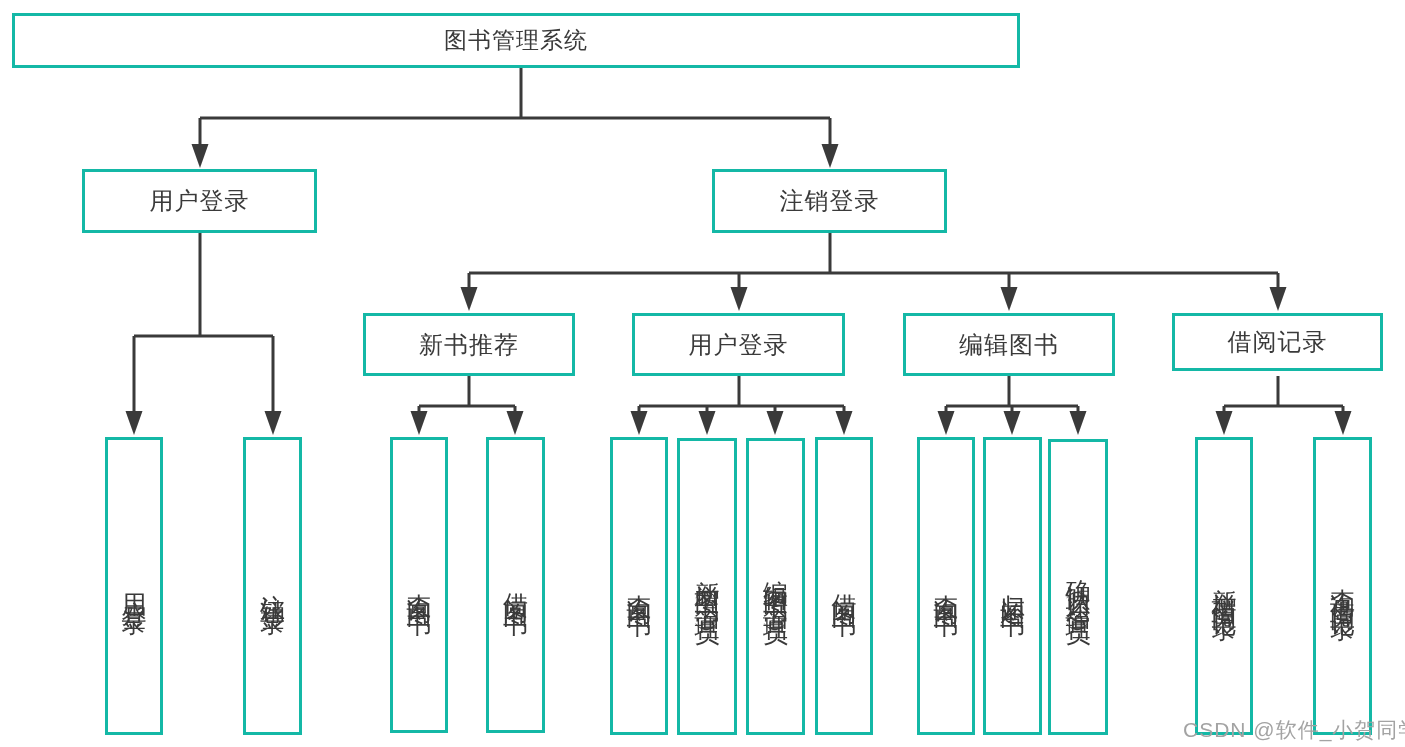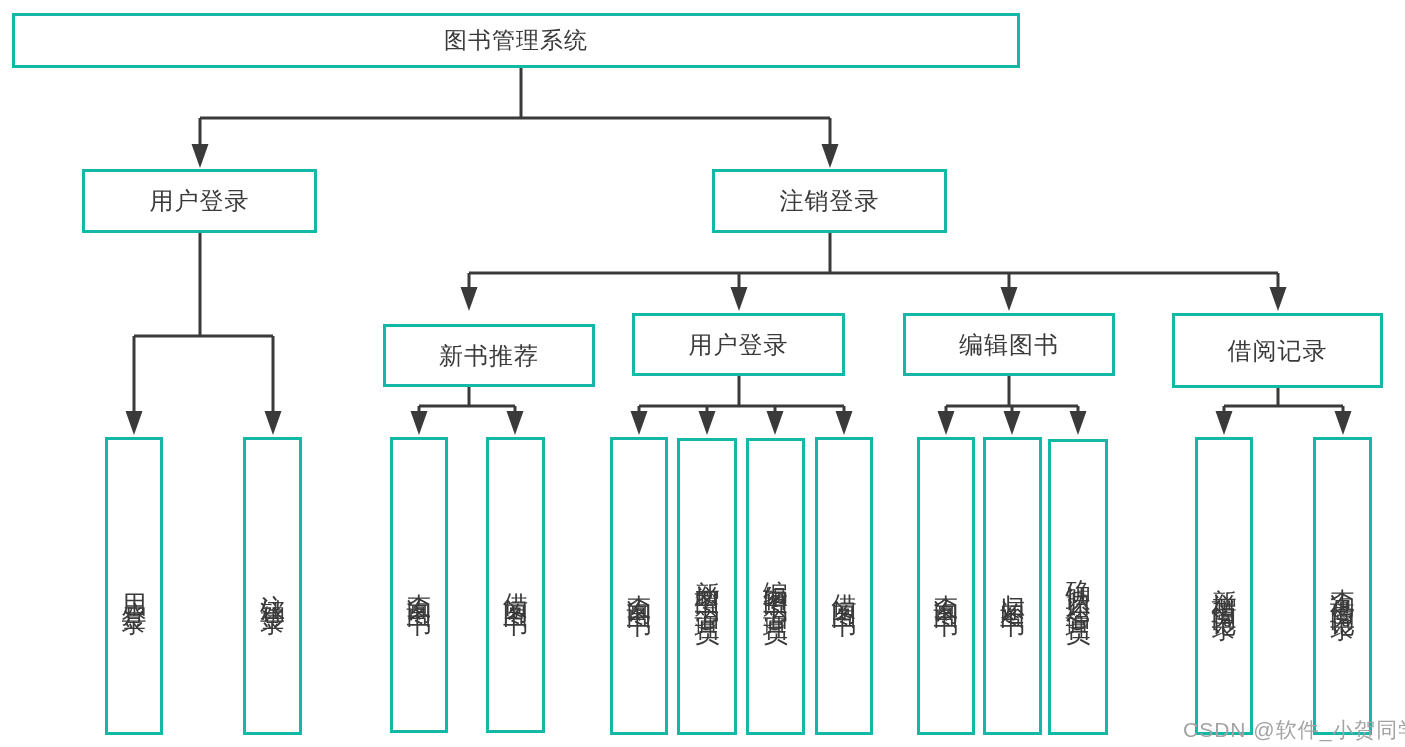--- a/index.html
+++ b/index.html
@@ -119,24 +119,24 @@
       <polygon class="head" points="1215.5,411 1232.5,411 1224,435"></polygon>
       <polygon class="head" points="1334.5,411 1351.5,411 1343,435"></polygon>
     </g>
   </svg>
 
   <div class="node hbox rootbox" style="left:12px; top:13px; width:1008px; height:55px;">图书管理系统</div>
 
   <div class="node hbox" style="left:82px; top:169px; width:235px; height:64px;">用户登录</div>
   <div class="node hbox" style="left:712px; top:169px; width:235px; height:64px;">注销登录</div>
 
-  <div class="node hbox" style="left:363px; top:324px; width:212px; height:63px;margin-left:20px;">新书推荐</div>
+  <div class="node hbox" style="left:363px; top:313px; width:212px; height:63px;">新书推荐</div>
   <div class="node hbox" style="left:632px; top:313px; width:213px; height:63px;">用户登录</div>
   <div class="node hbox" style="left:903px; top:313px; width:212px; height:63px;">编辑图书</div>
-  <div class="node hbox" style="left:1172px; top:313px; width:211px; height:75px;">借阅记录</div>
+  <div class="node hbox" style="left:1172px; top:313px; width:211px; height:58px;">借阅记录</div>
 
   <div class="node vbox" style="left:105px; top:437px; width:58px; height:298px;">用户登录</div>
   <div class="node vbox" style="left:243px; top:437px; width:59px; height:298px;">注销登录</div>
 
   <div class="node vbox" style="left:390px; top:437px; width:58px; height:296px;">查询图书</div>
   <div class="node vbox" style="left:486px; top:437px; width:59px; height:296px;">借阅图书</div>
 
   <div class="node vbox" style="left:610px; top:437px; width:58px; height:298px;">查询图书</div>
   <div class="node vbox" style="left:677px; top:438px; width:60px; height:297px;">新增图书（管理员）</div>
   <div class="node vbox" style="left:746px; top:438px; width:59px; height:297px;">编辑图书（管理员）</div>

